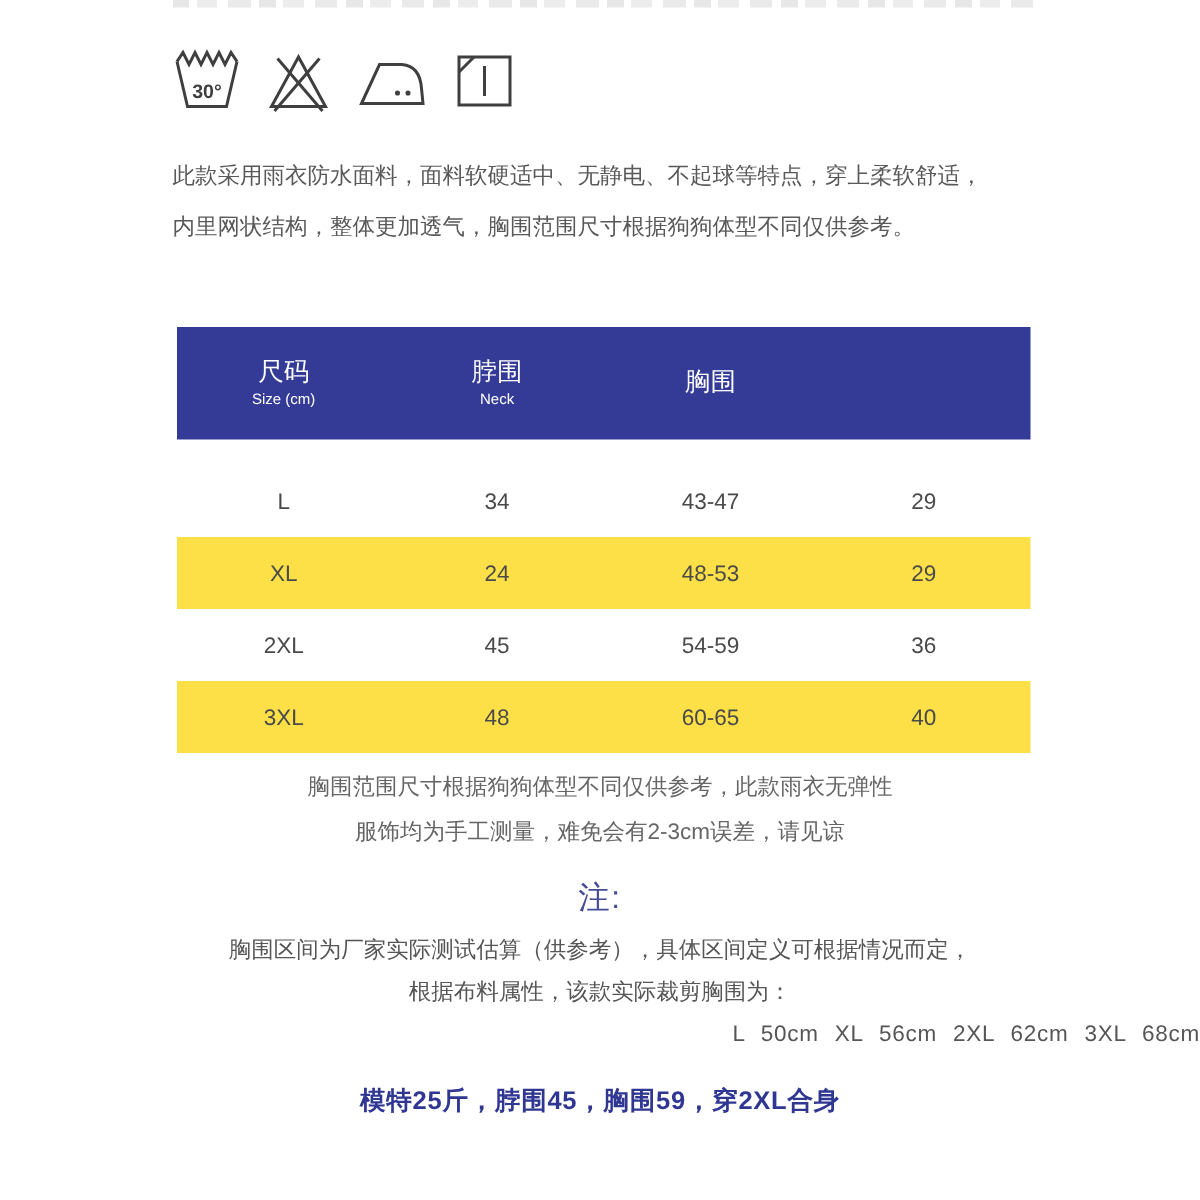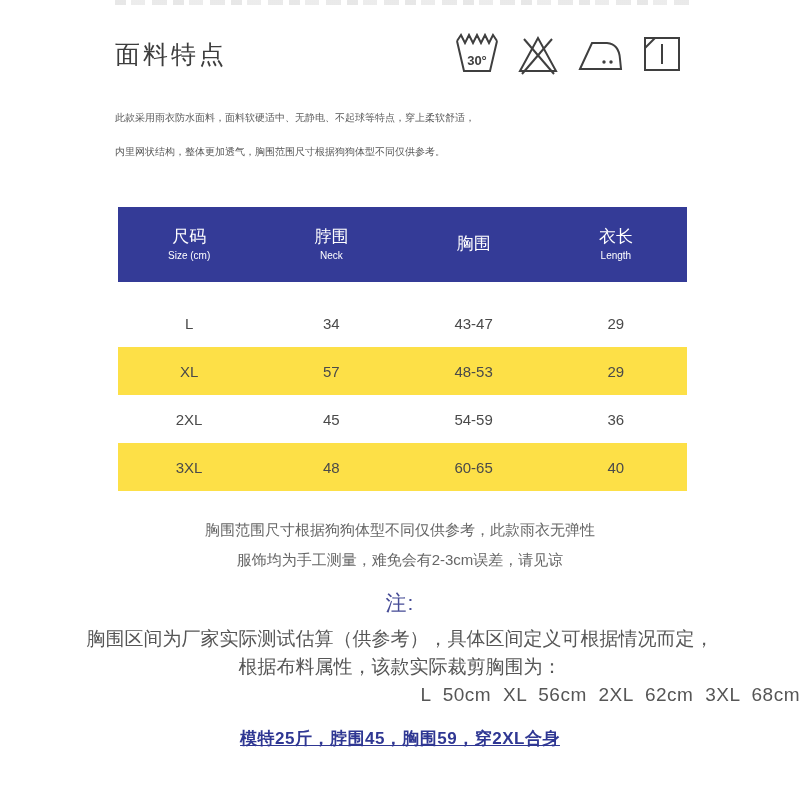--- a/index.html
+++ b/index.html
@@ -30,67 +30,66 @@
   .page-title {
     font-size: 25px; color: #3d3d3d; letter-spacing: 3px; font-weight: 500;
   }
   .care-icons { display: flex; align-items: flex-end; gap: 15px; }
   .care-icons svg { display: block; }
   .icon-stroke { fill: none; stroke: #3f3f3f; stroke-width: 2; stroke-linejoin: miter; }
   .icon-text { fill: #3f3f3f; font-size: 13px; font-weight: bold; font-family: "Liberation Sans", sans-serif; }
 
   .fabric-desc {
     margin: 24px 110px 0 115px;
-    font-size: 10px; color: #595959; line-height: 34px;
+    font-size: 15px; color: #595959; line-height: 34px;
     white-space: nowrap;
   }
 
-  .size-table { margin: 38px 0 0 118px; width: 569px; }
+  .size-table { margin: 49px 0 0 118px; width: 569px; }
   .size-table .thead {
     background: #343B97; height: 75px;
     display: flex; align-items: center;
     color: #ffffff;
   }
   .size-table .th { width: 25%; text-align: center; line-height: 1.35; }
   .size-table .th .zh { font-size: 17px; display: block; }
   .size-table .th .en { font-size: 10px; display: block; }
   .size-table .tbody { padding-top: 17px; }
   .size-table .tr { display: flex; align-items: center; height: 48px; font-size: 15px; color: #4a4a4a; }
   .size-table .tr.striped { background: #fde047; }
   .size-table .td { width: 25%; text-align: center; }
 
   .table-notes {
-    margin-top: 24px; text-align: center;
+    margin-top: 8px; text-align: center;
     font-size: 15px; color: #666666; line-height: 30px;
   }
 
   .remark-label {
     margin-top: 14px; text-align: center;
     font-size: 21px; color: #464C96; letter-spacing: 1px;
   }
   .remark-body {
     margin-top: 8px; text-align: center;
-    font-size: 19px; color: #565656; line-height: 28px;
+    font-size: 15px; color: #565656; line-height: 28px;
   }
   .remark-body .sizes-line { letter-spacing: .5px; word-spacing: 6px; text-align: right; }
 
   .model-highlight {
     margin-top: 18px; text-align: center;
-    font-size: 17px; font-weight: bold; color: #2F3793; letter-spacing: .5px; text-decoration: underline;
+    font-size: 17px; font-weight: bold; color: #2F3793; letter-spacing: .5px;
   }
 </style>
 </head>
 <body>
 
 <div class="page">
 
   <div class="top-strip"></div>
 
   <div class="head-row">
-    <div class="page-title">面料特点</div>
     <div class="care-icons">
       <span>
         <svg width="46" height="46" viewBox="0 0 46 46">
           <path class="icon-stroke" d="M3 10 L10 40 L36 40 L43 10"></path>
           <path class="icon-stroke" d="M3 10 L7 4 L11 12 L15 4 L19 12 L23 4 L27 12 L31 4 L35 12 L39 4 L43 10"></path>
           <text class="icon-text" x="23" y="34" text-anchor="middle">30°</text>
         </svg>
       </span>
       <span>
         <svg width="46" height="46" viewBox="0 0 46 46">
@@ -127,35 +126,31 @@
         <span class="zh">尺码</span>
         <span class="en">Size (cm)</span>
       </div>
       <div class="th">
         <span class="zh">脖围</span>
         <span class="en">Neck</span>
       </div>
       <div class="th">
         <span class="zh">胸围</span>
       </div>
-      <div class="th">
-        <span class="zh">衣长</span>
-        <span class="en">Length</span>
-      </div>
     </div>
     <div class="tbody">
       <div class="tr">
         <div class="td">L</div>
         <div class="td">34</div>
         <div class="td">43-47</div>
         <div class="td">29</div>
       </div>
       <div class="tr striped">
         <div class="td">XL</div>
-        <div class="td">57</div>
+        <div class="td">24</div>
         <div class="td">48-53</div>
         <div class="td">29</div>
       </div>
       <div class="tr">
         <div class="td">2XL</div>
         <div class="td">45</div>
         <div class="td">54-59</div>
         <div class="td">36</div>
       </div>
       <div class="tr striped">

